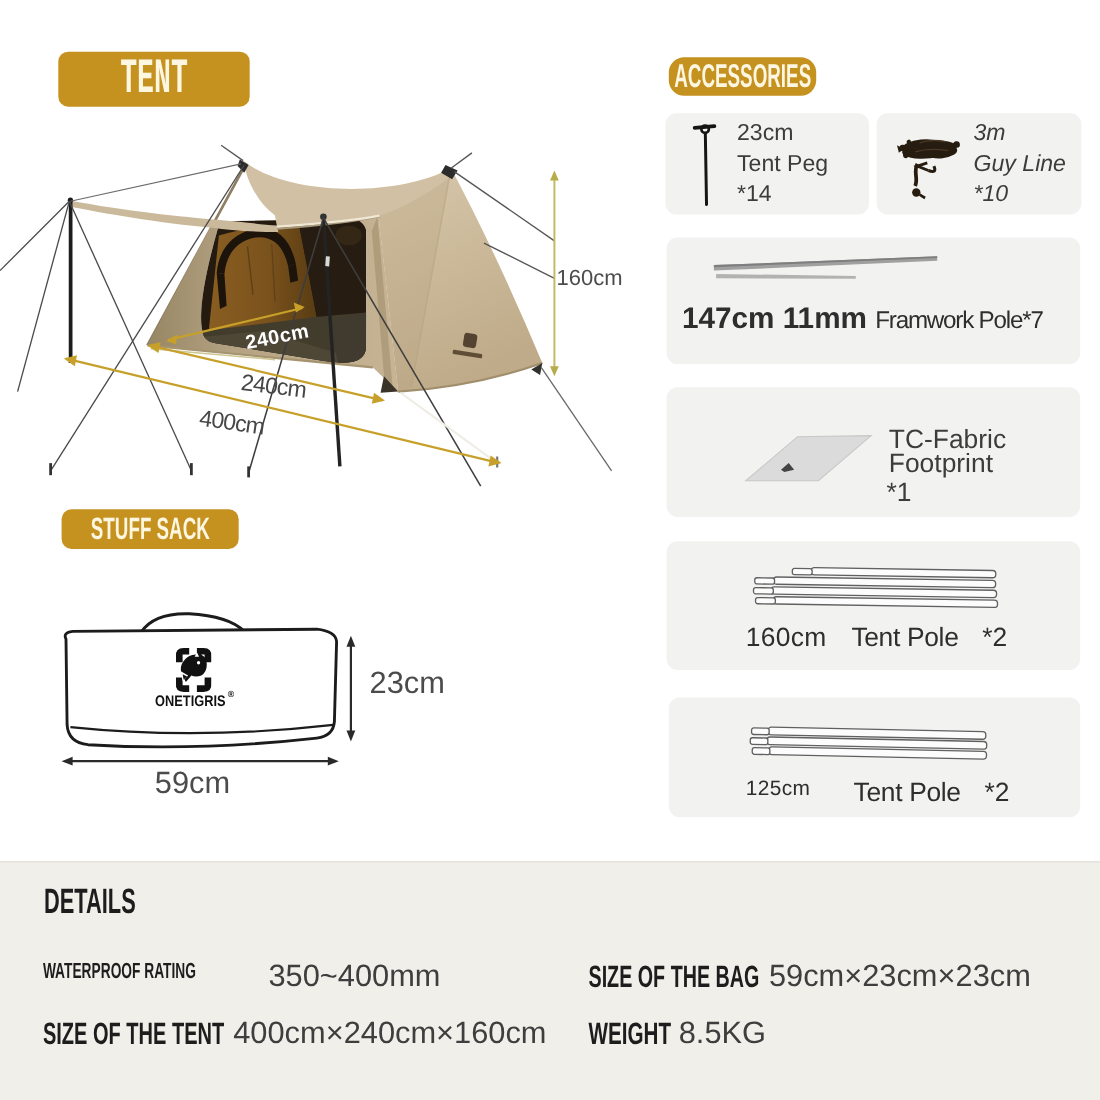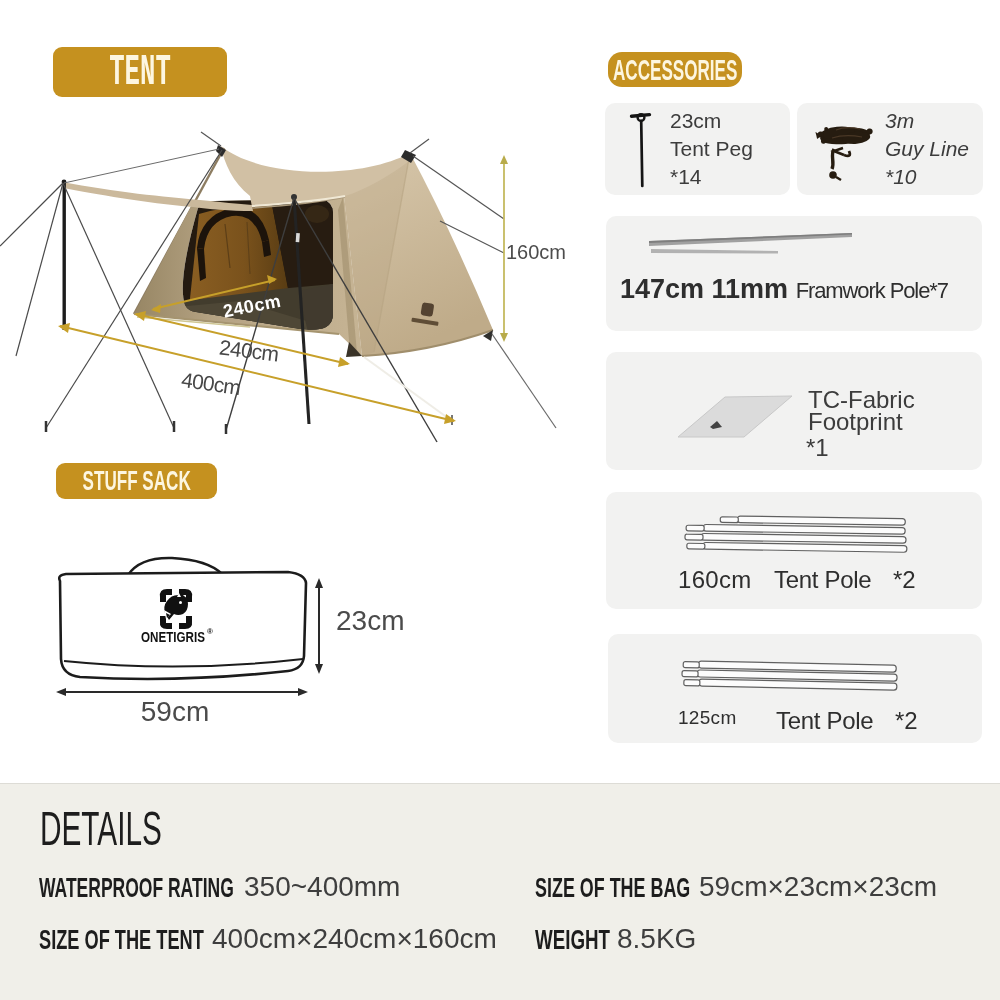--- a/index.html
+++ b/index.html
@@ -291,25 +291,25 @@
     <rect x="4" y="22" width="16" height="6" rx="2"></rect>
   </g>
 </svg>
 
 <div class="abs" style="left:678px;top:707px;font-size:19px;letter-spacing:0.3px;color:#2e2e2e;">125cm</div>
 <div class="abs" style="left:776px;top:707px;font-size:24px;letter-spacing:-0.3px;color:#2e2e2e;">Tent Pole</div>
 <div class="abs" style="left:895px;top:707px;font-size:24px;color:#2e2e2e;">*2</div>
 
 <div class="abs" style="left:0;top:783px;width:1000px;height:217px;background:#f0efe9;border-top:1px solid #dddcd6;"></div>
 
-<div class="abs" style="left:40px;top:801px;font-size:48px;font-weight:normal;color:#1d1d1d;">
+<div class="abs" style="left:40px;top:801px;font-size:32px;font-weight:bold;color:#1d1d1d;">
   <span class="cond" style="transform:scaleX(0.62);transform-origin:left;">DETAILS</span>
 </div>
 
-<div class="abs blk" style="left:39px;top:872px;font-size:28px;">
+<div class="abs blk" style="left:39px;top:872px;font-size:20px;">
   <span class="cond" style="transform:scaleX(0.625);transform-origin:left;">WATERPROOF RATING</span>
 </div>
 
 <div class="abs gray" style="left:244px;top:871px;font-size:28px;">350~400mm</div>
 
 <div class="abs blk" style="left:39px;top:924px;font-size:28px;">
   <span class="cond" style="transform:scaleX(0.65);transform-origin:left;">SIZE OF THE TENT</span>
 </div>
 
 <div class="abs gray" style="left:212px;top:923px;font-size:28px;">400cm×240cm×160cm</div>

